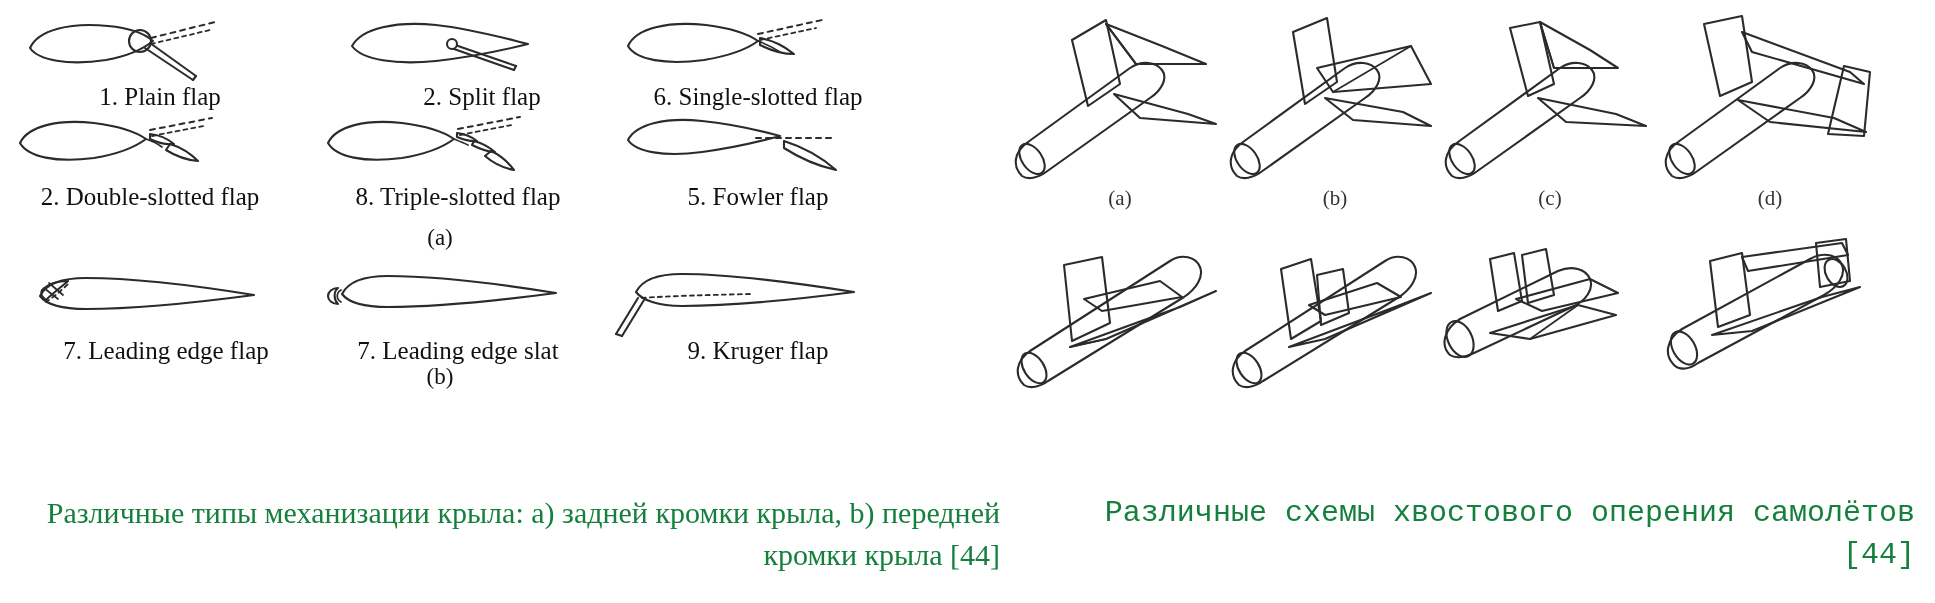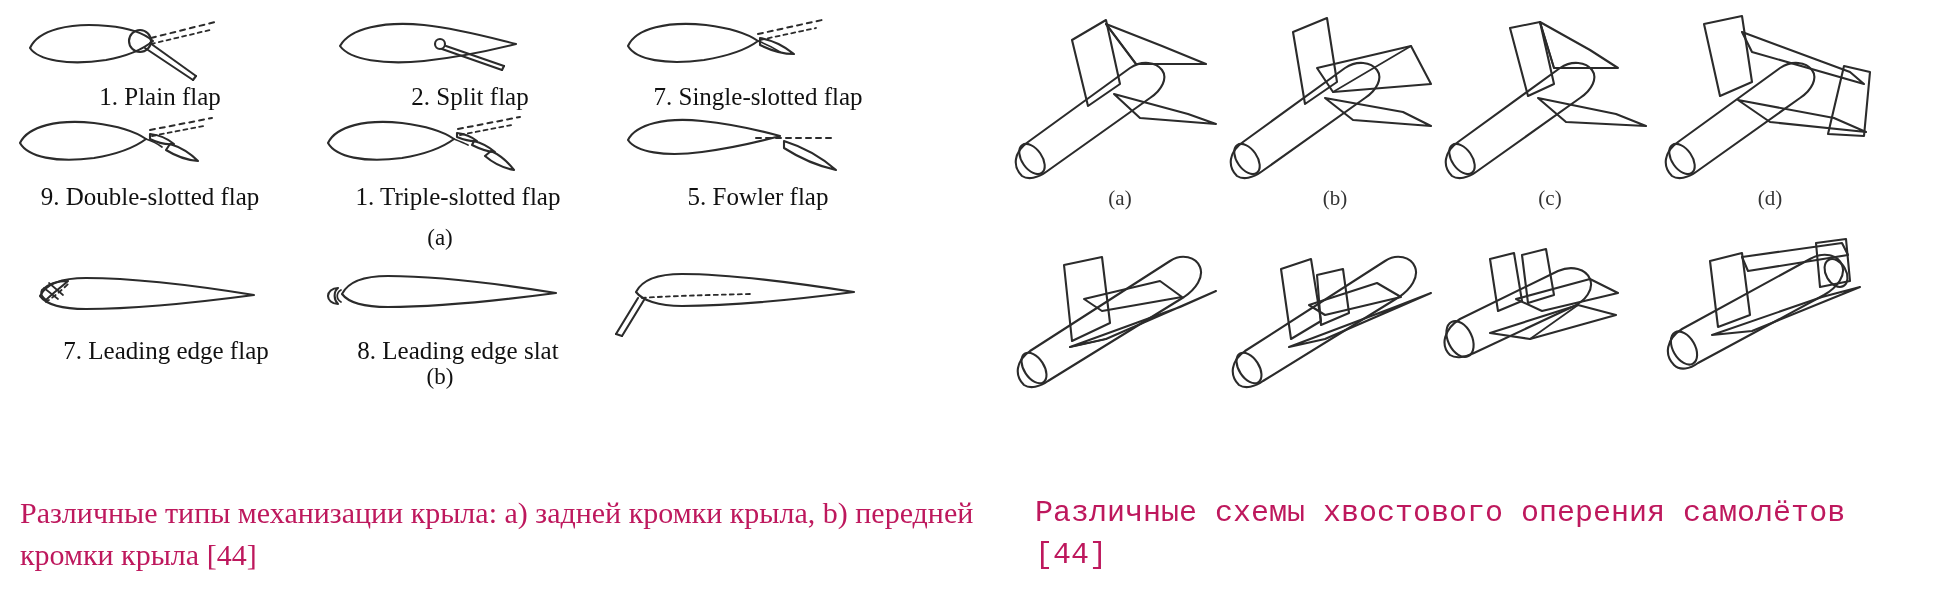--- a/index.html
+++ b/index.html
@@ -72,25 +72,25 @@
   .tail-label {
     text-align: center;
     font-size: 21px;
     font-family: "Liberation Serif", serif;
     color: #333;
   }
 
   
   .caption {
     position: absolute;
-    text-align: left;
+    text-align: right;
     font-size: 30px;
     line-height: 42px;
     font-family: "Liberation Serif", serif;
-    color: #be185d;
+    color: #15803d;
   }
   .caption-left {
     left: 20px;
     top: 492px;
     width: 980px;
   }
   .caption-right {
     left: 1035px;
     top: 492px;
     width: 880px;
@@ -116,65 +116,65 @@
         <circle class="ln" cx="130" cy="33" r="11"></circle>
         <path class="ln" d="M135,40 L183,72"></path>
         <path class="ln" d="M140,35 L186,68"></path>
         <path class="ln" d="M183,72 L186,68"></path>
         <path class="dash" d="M141,30 L205,14"></path>
         <path class="dash-s" d="M141,36 L200,22"></path>
       </svg>
       <div class="flap-label">1. Plain flap</div>
     </div>
 
-    <div class="flap-cell" style="left:320px; top:8px;">
+    <div class="flap-cell" style="left:332px; top:8px;">
       <svg class="flap-art" viewBox="0 0 300 74">
         <path class="ln" d="M20,38 C30,20 64,13 104,17 C140,21 168,29 196,36 C168,43 140,49 104,53 C64,57 30,52 20,38 Z"></path>
         <circle class="ln" cx="120" cy="36" r="5"></circle>
         <path class="ln" d="M122,41 L182,62"></path>
         <path class="ln" d="M126,38 L184,58"></path>
         <path class="ln" d="M182,62 L184,58"></path>
       </svg>
       <div class="flap-label">2. Split flap</div>
     </div>
 
     <div class="flap-cell" style="left:608px; top:8px;">
       <svg class="flap-art" viewBox="0 0 300 74">
         <path class="ln" d="M20,38 C28,20 60,13 98,17 C122,20 140,26 150,33 C138,42 120,48 96,52 C58,57 28,52 20,38 Z"></path>
         <path class="ln" d="M152,30 C164,32 176,38 186,46 C174,46 162,42 152,37 Z"></path>
         <path class="ln-thin" d="M150,33 C158,36 166,40 172,44"></path>
         <path class="dash" d="M150,26 L214,12"></path>
         <path class="dash-s" d="M152,32 L208,20"></path>
       </svg>
-      <div class="flap-label">7. Single-slotted flap</div>
+      <div class="flap-label">6. Single-slotted flap</div>
     </div>
 
     <div class="flap-cell" style="left:0px; top:108px;">
       <svg class="flap-art" viewBox="0 0 300 74">
         <path class="ln" d="M20,35 C28,18 58,11 94,15 C118,18 136,24 146,31 C134,40 118,46 94,50 C56,55 28,49 20,35 Z"></path>
         <path class="ln" d="M150,26 C160,27 168,31 174,36 C165,37 156,34 150,31 Z"></path>
         <path class="ln" d="M170,36 C180,39 190,45 198,53 C186,52 174,47 166,42 Z"></path>
         <path class="ln-thin" d="M146,31 C152,33 158,36 162,39"></path>
         <path class="dash" d="M150,22 L212,10"></path>
         <path class="dash-s" d="M152,28 L204,18"></path>
       </svg>
-      <div class="flap-label">9. Double-slotted flap</div>
+      <div class="flap-label">2. Double-slotted flap</div>
     </div>
 
     <div class="flap-cell" style="left:308px; top:108px;">
       <svg class="flap-art" viewBox="0 0 300 74">
         <path class="ln" d="M20,35 C28,18 58,11 94,15 C118,18 136,24 146,31 C134,40 118,46 94,50 C56,55 28,49 20,35 Z"></path>
         <path class="ln" d="M149,25 C157,26 164,29 169,33 C161,34 154,31 149,29 Z"></path>
         <path class="ln" d="M166,33 C174,35 181,39 187,44 C178,44 170,40 164,37 Z"></path>
         <path class="ln" d="M183,43 C192,47 200,54 206,62 C195,60 184,54 177,48 Z"></path>
         <path class="ln-thin" d="M146,31 C151,33 156,35 160,37"></path>
         <path class="dash" d="M150,21 L212,9"></path>
         <path class="dash-s" d="M152,27 L204,17"></path>
       </svg>
-      <div class="flap-label">1. Triple-slotted flap</div>
+      <div class="flap-label">8. Triple-slotted flap</div>
     </div>
 
     <div class="flap-cell" style="left:608px; top:108px;">
       <svg class="flap-art" viewBox="0 0 300 74">
         <path class="ln" d="M20,32 C28,16 58,9 94,13 C124,16 150,22 172,28 C150,34 124,40 94,44 C56,49 28,44 20,32 Z"></path>
         <path class="ln" d="M176,33 C192,38 212,48 228,62 C210,58 190,49 176,40 Z"></path>
         <path class="dash" d="M148,30 L224,30"></path>
       </svg>
       <div class="flap-label">5. Fowler flap</div>
     </div>
@@ -191,31 +191,32 @@
       </svg>
       <div class="flap-label">7. Leading edge flap</div>
     </div>
 
     <div class="flap-cell" style="left:308px; top:262px;">
       <svg class="flap-art" viewBox="0 0 300 74">
         <path class="ln" d="M34,32 C40,20 56,14 80,14 C120,14 180,20 248,31 C180,40 120,45 80,45 C56,45 40,40 34,32 Z"></path>
         <path class="ln" d="M30,26 C24,26 20,30 20,34 C20,38 24,42 30,42 C26,38 25,30 30,26 Z"></path>
         <path class="ln-thin" d="M33,28 C28,31 28,37 33,40"></path>
       </svg>
-      <div class="flap-label">8. Leading edge slat</div>
+      <div class="flap-label">7. Leading edge slat</div>
     </div>
 
     <div class="flap-cell" style="left:608px; top:262px;">
       <svg class="flap-art" viewBox="0 0 300 74">
         <path class="ln" d="M28,30 C34,18 50,12 74,12 C116,12 176,19 246,30 C176,39 116,44 74,44 C50,44 34,38 28,30 Z"></path>
         <path class="dash-s" d="M34,36 C60,34 100,33 142,32"></path>
         <path class="ln" d="M30,36 L8,72"></path>
         <path class="ln" d="M36,38 L14,74"></path>
         <path class="ln" d="M8,72 L14,74"></path>
       </svg>
+      <div class="flap-label">9. Kruger flap</div>
     </div>
 
     <div class="sub-label" style="left:380px; top:364px;">(b)</div>
   </div>
 
   <div class="fig-right">
 
     <div class="tail-cell" style="left:-10px; top:6px;">
       <svg class="tail-art" width="220" height="180" viewBox="0 0 220 180">
 

